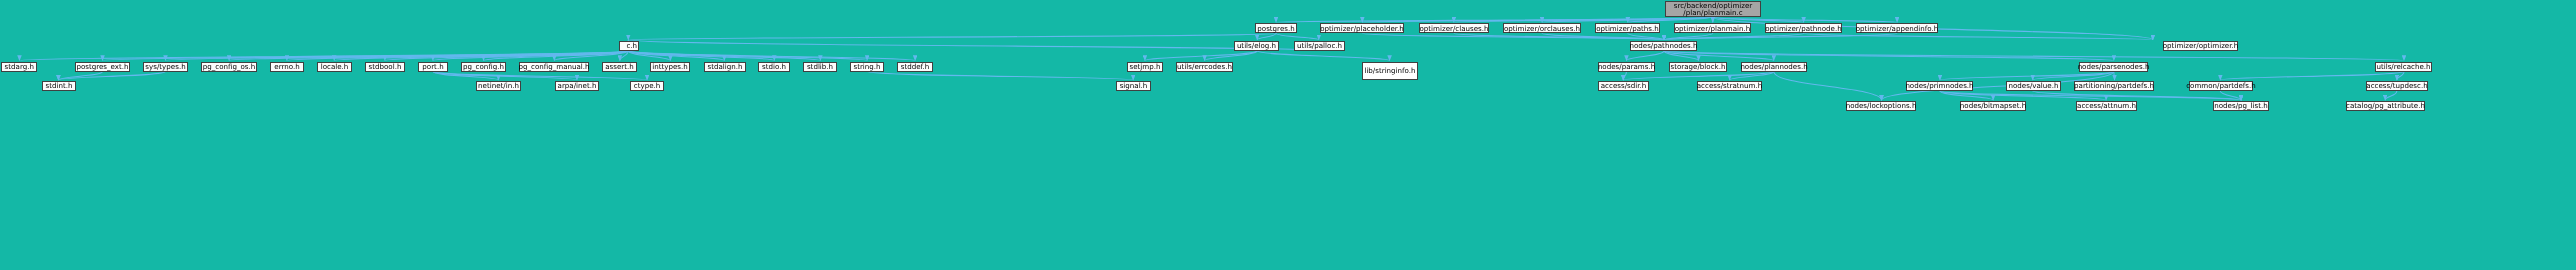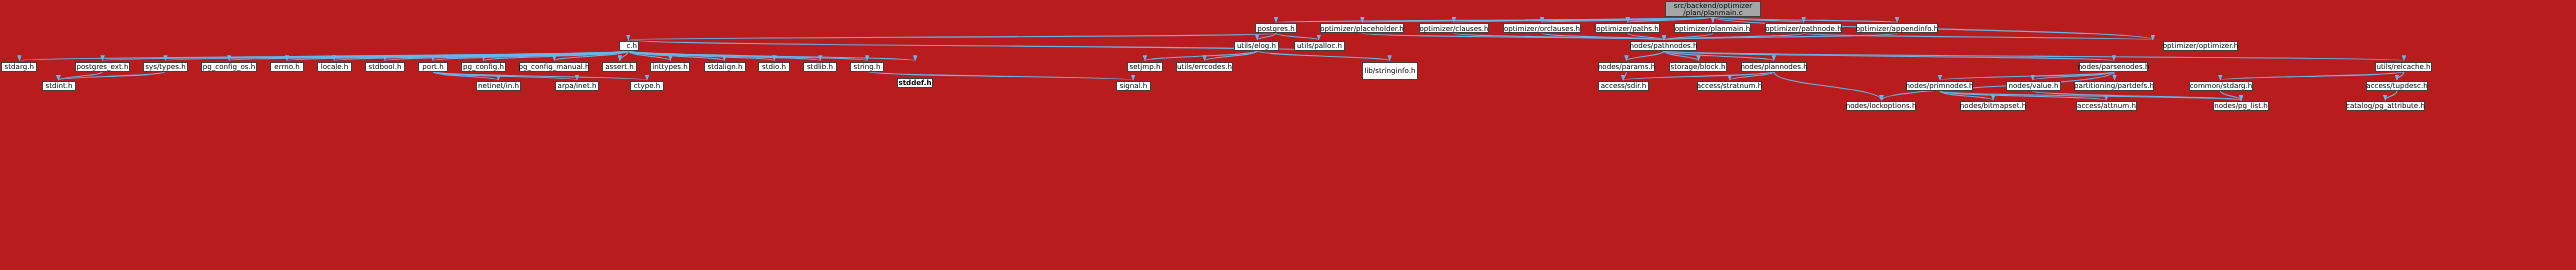--- a/index.html
+++ b/index.html
@@ -1,16 +1,16 @@
 <!DOCTYPE html>
 <html style="font-size:10.4px"><head>
 <meta charset="utf-8">
 <style>
   html,body{margin:0;padding:0;background:#000;}
-  #canvas{position:relative;width:2576px;height:271px;background:#b91c1c;overflow:hidden;
+  #canvas{position:relative;width:2576px;height:271px;background:#14b8a6;overflow:hidden;
           font-family:"DejaVu Sans","Liberation Sans",sans-serif;}
   #edges{position:absolute;left:0;top:0;width:2576px;height:271px;}
   .node{position:absolute;box-sizing:border-box;display:flex;align-items:center;
         justify-content:center;text-align:center;line-height:1.05;
         font-size:7.1px;color:#000;white-space:pre-line;z-index:5;}
   .node.root{background:#a5a5a5;border:0.6px solid #404040;font-size:7.1px;}
   .node.hdr{background:#fcfcfc;border:0.6px solid #404040;}
   .node.white{background:#ffffff;border:0.6px solid #404040;}
 </style>
 </head>
@@ -119,40 +119,40 @@
       <div class="node hdr" style="left: 365px; top: 62px; width: 40px; height: 9.7px;">stdbool.h</div>
       <div class="node white" style="left: 418px; top: 62px; width: 30px; height: 9.7px;">port.h</div>
       <div class="node hdr" style="left: 461px; top: 62px; width: 45px; height: 9.7px;">pg_config.h</div>
       <div class="node white" style="left: 519px; top: 62px; width: 70px; height: 9.7px;">pg_config_manual.h</div>
       <div class="node hdr" style="left: 602px; top: 62px; width: 35px; height: 9.7px;">assert.h</div>
       <div class="node hdr" style="left: 650px; top: 62px; width: 40px; height: 9.7px;">inttypes.h</div>
       <div class="node hdr" style="left: 704px; top: 62px; width: 42px; height: 9.7px;">stdalign.h</div>
       <div class="node hdr" style="left: 758px; top: 62px; width: 32px; height: 9.7px;">stdio.h</div>
       <div class="node hdr" style="left: 803px; top: 62px; width: 34px; height: 9.7px;">stdlib.h</div>
       <div class="node white" style="left: 850px; top: 62px; width: 34px; height: 9.7px;">string.h</div>
-      <div class="node hdr" style="left: 897px; top: 78px; width: 36px; height: 9.7px; font-weight: bold;">stddef.h</div>
+      <div class="node hdr" style="left: 897px; top: 62px; width: 36px; height: 9.7px;">stddef.h</div>
       <div class="node hdr" style="left: 1127px; top: 62px; width: 36px; height: 9.7px;">setjmp.h</div>
       <div class="node hdr" style="left: 1176px; top: 62px; width: 57px; height: 9.7px;">utils/errcodes.h</div>
       <div class="node white" style="left: 1362px; top: 62px; width: 56px; height: 18px;">lib/stringinfo.h</div>
       <div class="node hdr" style="left: 1598px; top: 62px; width: 57px; height: 9.7px;">nodes/params.h</div>
       <div class="node hdr" style="left: 1669px; top: 62px; width: 58px; height: 9.7px;">storage/block.h</div>
       <div class="node hdr" style="left: 1741px; top: 62px; width: 66px; height: 9.7px;">nodes/plannodes.h</div>
       <div class="node hdr" style="left: 2079px; top: 62px; width: 69px; height: 9.7px;">nodes/parsenodes.h</div>
       <div class="node hdr" style="left: 2375px; top: 62px; width: 57px; height: 9.7px;">utils/relcache.h</div>
       <div class="node hdr" style="left: 42px; top: 81px; width: 34px; height: 9.7px;">stdint.h</div>
       <div class="node hdr" style="left: 476px; top: 81px; width: 45px; height: 9.7px;">netinet/in.h</div>
       <div class="node hdr" style="left: 555px; top: 81px; width: 44px; height: 9.7px;">arpa/inet.h</div>
       <div class="node hdr" style="left: 630px; top: 81px; width: 34px; height: 9.7px;">ctype.h</div>
       <div class="node hdr" style="left: 1116px; top: 81px; width: 35px; height: 9.7px;">signal.h</div>
       <div class="node hdr" style="left: 1598px; top: 81px; width: 51px; height: 9.7px;">access/sdir.h</div>
       <div class="node hdr" style="left: 1697px; top: 81px; width: 65px; height: 9.7px;">access/stratnum.h</div>
       <div class="node hdr" style="left: 1906px; top: 81px; width: 67px; height: 9.7px;">nodes/primnodes.h</div>
       <div class="node hdr" style="left: 2006px; top: 81px; width: 55px; height: 9.7px;">nodes/value.h</div>
       <div class="node hdr" style="left: 2074px; top: 81px; width: 80px; height: 9.7px;">partitioning/partdefs.h</div>
-      <div class="node hdr" style="left: 2189px; top: 81px; width: 64px; height: 9.7px;">common/stdarg.h</div>
+      <div class="node hdr" style="left: 2189px; top: 81px; width: 64px; height: 9.7px;">common/partdefs.h</div>
       <div class="node hdr" style="left: 2366px; top: 81px; width: 62px; height: 9.7px;">access/tupdesc.h</div>
       <div class="node hdr" style="left: 1846px; top: 101px; width: 70px; height: 9.7px;">nodes/lockoptions.h</div>
       <div class="node hdr" style="left: 1960px; top: 101px; width: 66px; height: 9.7px;">nodes/bitmapset.h</div>
       <div class="node hdr" style="left: 2076px; top: 101px; width: 61px; height: 9.7px;">access/attnum.h</div>
       <div class="node hdr" style="left: 2213px; top: 101px; width: 56px; height: 9.7px;">nodes/pg_list.h</div>
       <div class="node hdr" style="left: 2346px; top: 101px; width: 79px; height: 9.7px;">catalog/pg_attribute.h</div>
     </div>
 </div>
 
 

